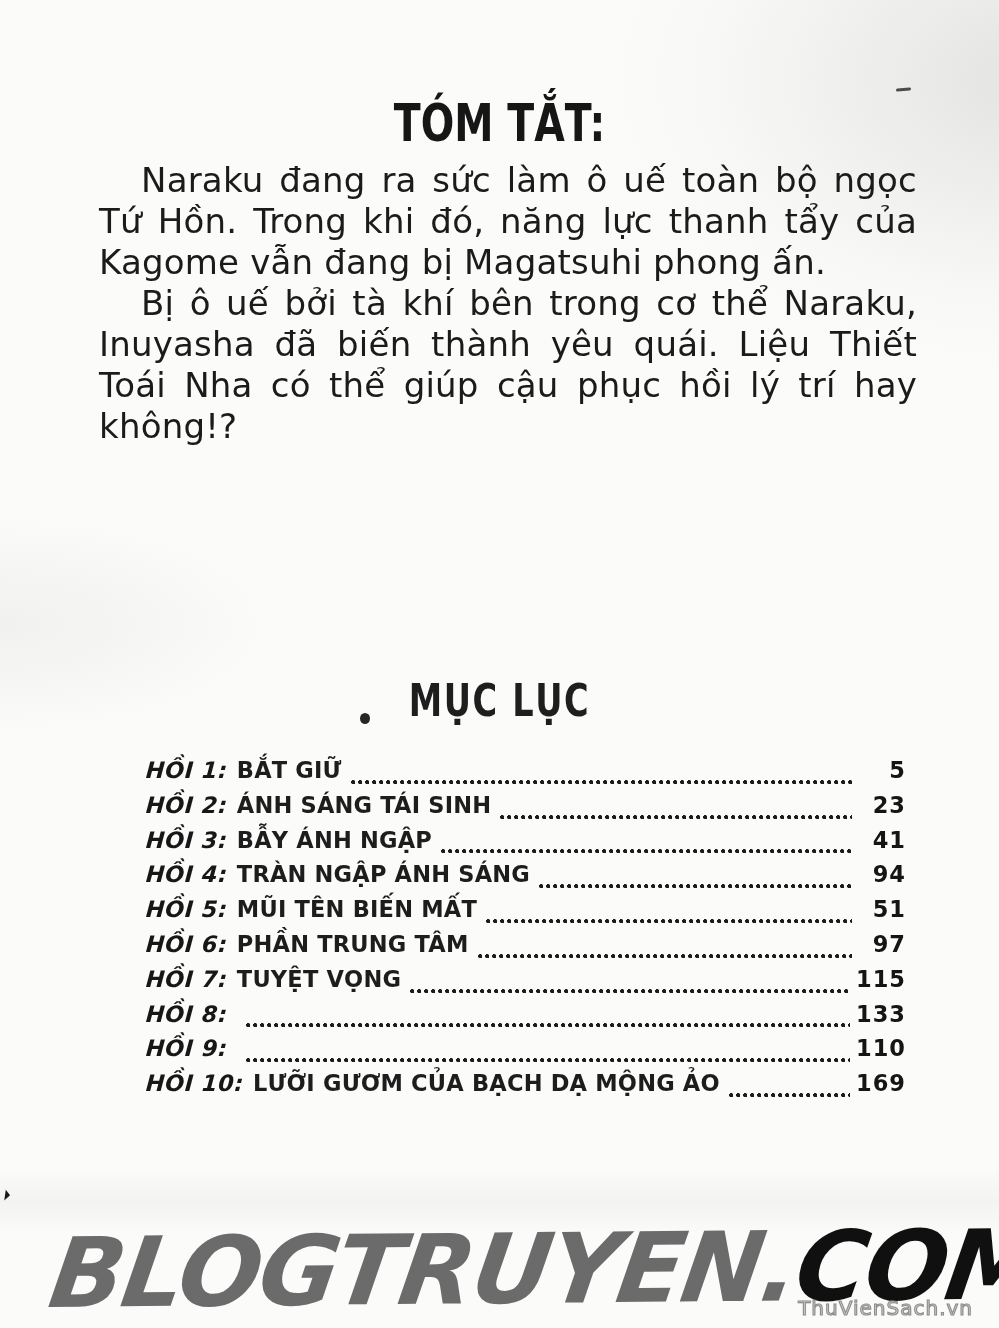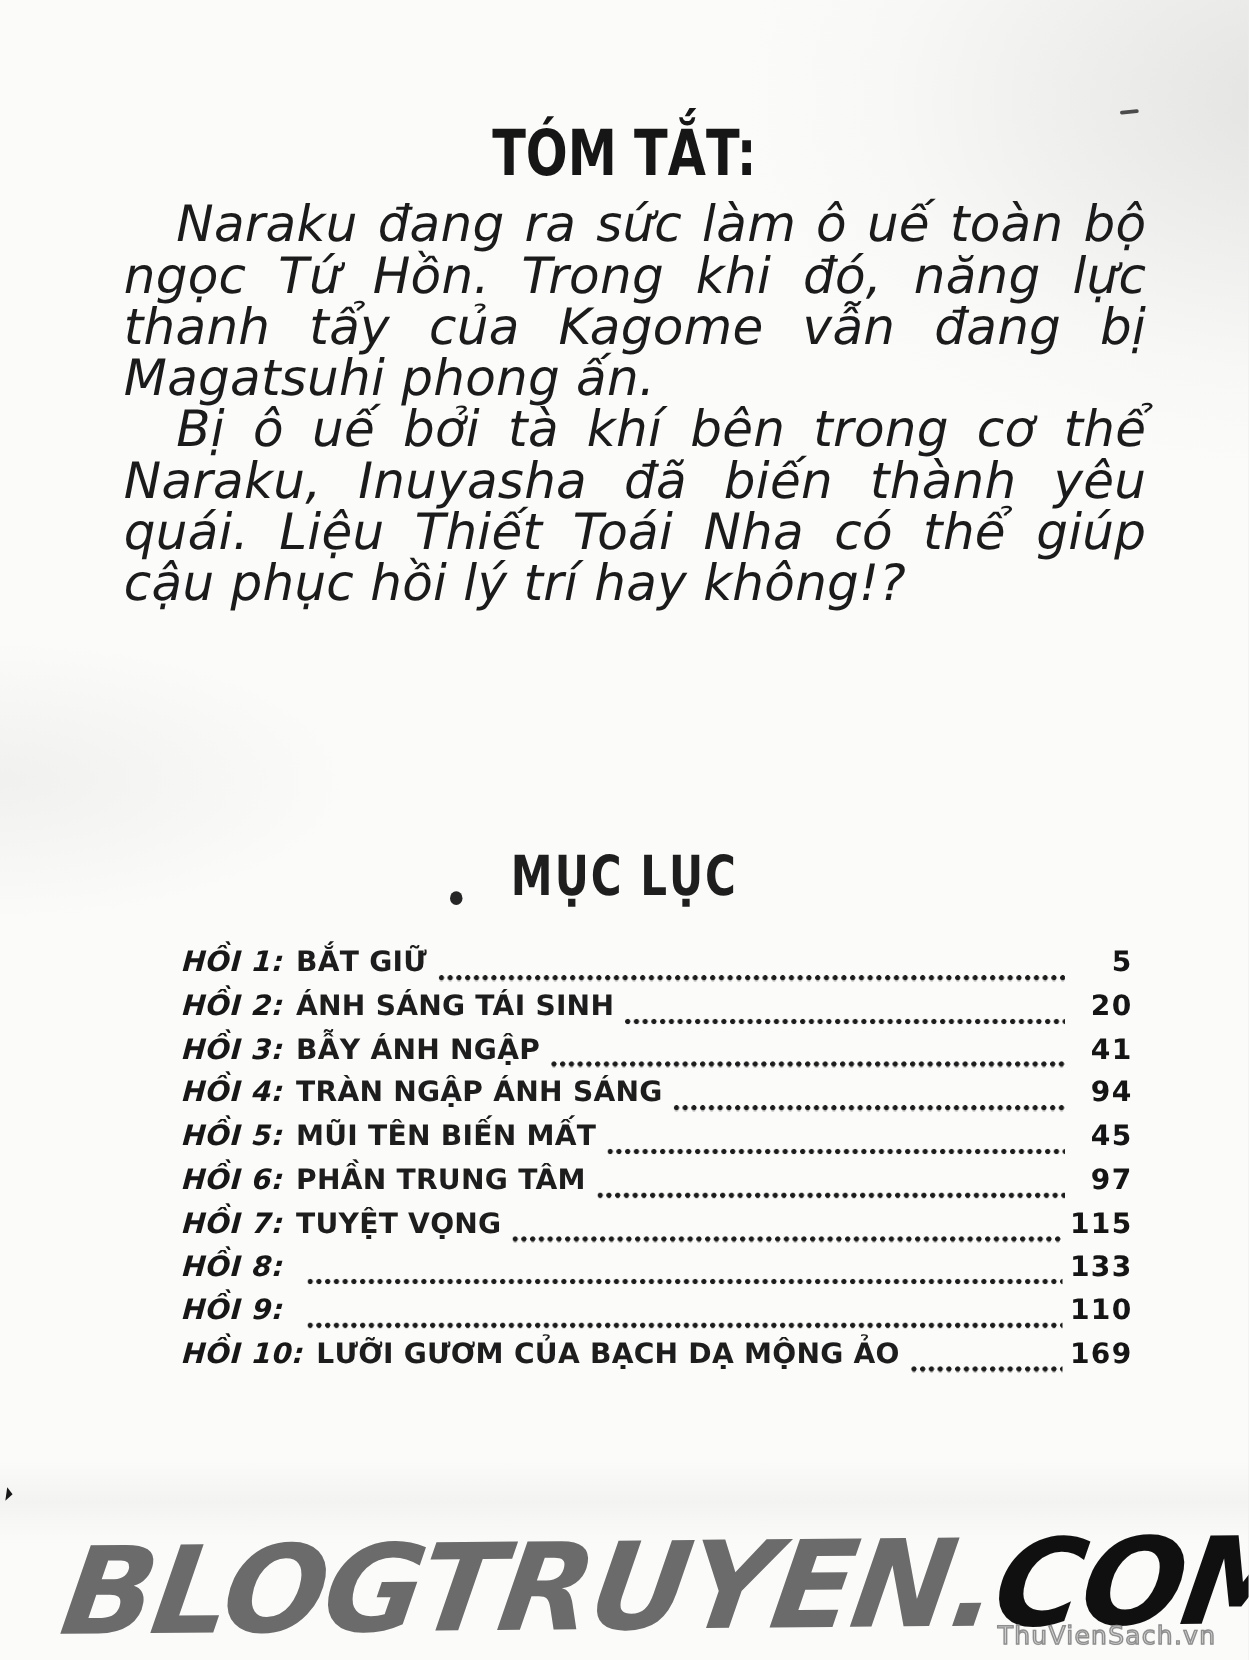--- a/index.html
+++ b/index.html
@@ -18,22 +18,21 @@
   }
   .summary-title{
     position:absolute;top:96px;left:0;right:0;
     text-align:center;
     font-size:47px;font-weight:800;letter-spacing:0px;
     transform:scale(0.84,1.08);
     color:#161616;
   }
   .summary{
     position:absolute;top:160px;left:99px;width:818px;
-    font-size:40px;line-height:41px;
-    font-style:italic;
+    font-size:34px;line-height:41px;
     text-align:justify;
     letter-spacing:0.2px;
   }
   .summary p{margin:0;text-indent:42px;}
   .toc-title{
     position:absolute;top:676px;left:0;right:0;
     text-align:center;
     font-size:42px;font-weight:800;letter-spacing:2px;
     transform:scale(0.80,1.05);
     color:#1e1e1e;
@@ -132,39 +131,39 @@
   <div class="toc-row">
       <span class="toc-chapter">HỒI 1:</span>
       <span class="toc-entry-title">BẮT GIỮ</span>
       <span class="toc-leader"></span>
       <span class="toc-page-num">5</span>
     </div>
       <div class="toc-row">
       <span class="toc-chapter">HỒI 2:</span>
       <span class="toc-entry-title">ÁNH SÁNG TÁI SINH</span>
       <span class="toc-leader"></span>
-      <span class="toc-page-num">20</span>
+      <span class="toc-page-num">23</span>
     </div>
       <div class="toc-row">
       <span class="toc-chapter">HỒI 3:</span>
       <span class="toc-entry-title">BẪY ÁNH NGẬP</span>
       <span class="toc-leader"></span>
       <span class="toc-page-num">41</span>
     </div>
       <div class="toc-row">
       <span class="toc-chapter">HỒI 4:</span>
       <span class="toc-entry-title">TRÀN NGẬP ÁNH SÁNG</span>
       <span class="toc-leader"></span>
       <span class="toc-page-num">94</span>
     </div>
       <div class="toc-row">
       <span class="toc-chapter">HỒI 5:</span>
       <span class="toc-entry-title">MŨI TÊN BIẾN MẤT</span>
       <span class="toc-leader"></span>
-      <span class="toc-page-num">45</span>
+      <span class="toc-page-num">51</span>
     </div>
       <div class="toc-row">
       <span class="toc-chapter">HỒI 6:</span>
       <span class="toc-entry-title">PHẦN TRUNG TÂM</span>
       <span class="toc-leader"></span>
       <span class="toc-page-num">97</span>
     </div>
       <div class="toc-row">
       <span class="toc-chapter">HỒI 7:</span>
       <span class="toc-entry-title">TUYỆT VỌNG</span>

